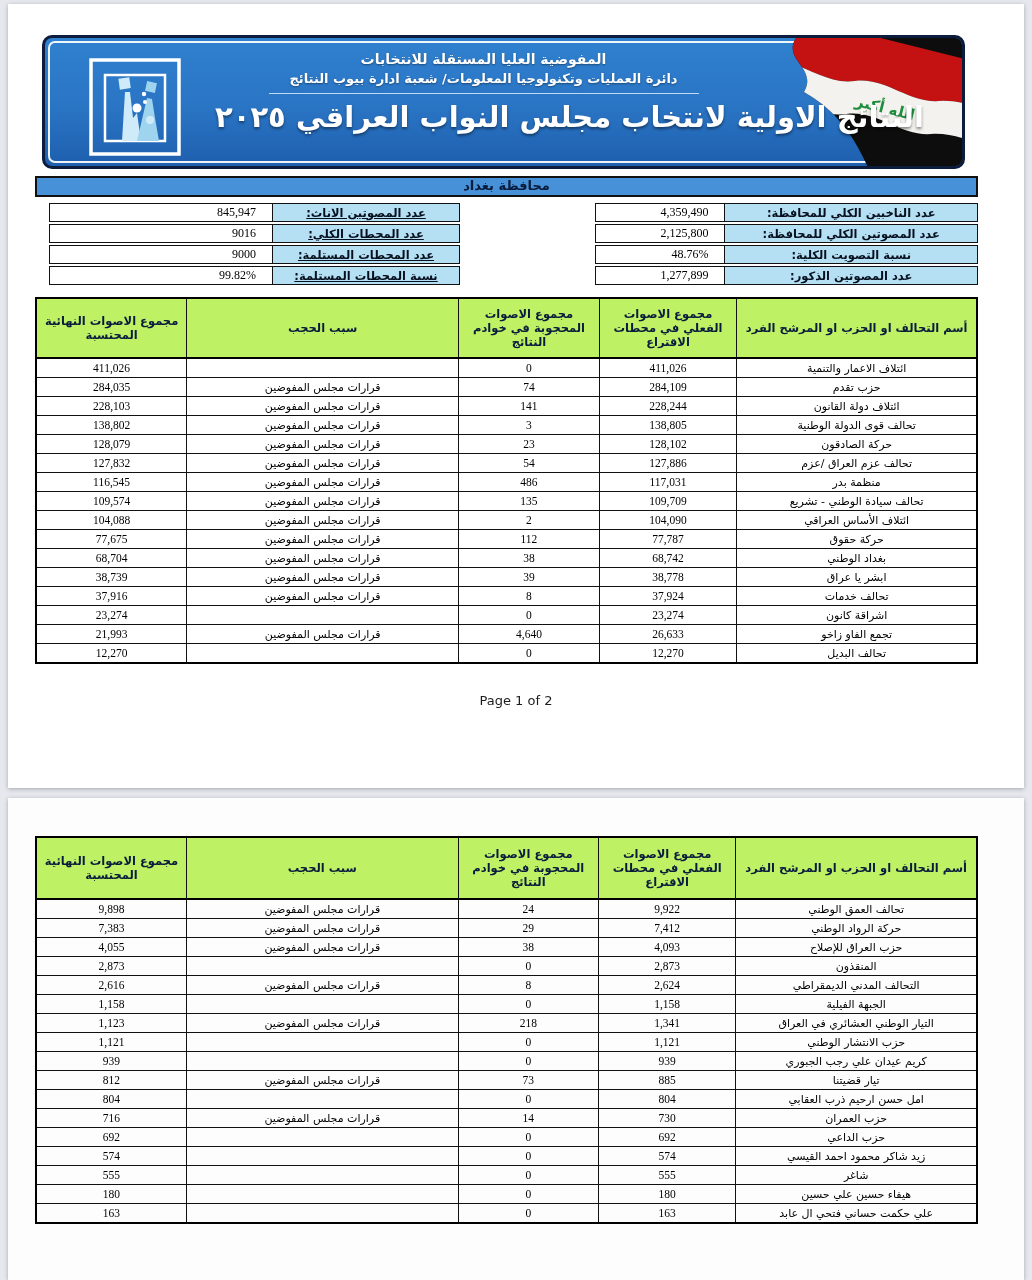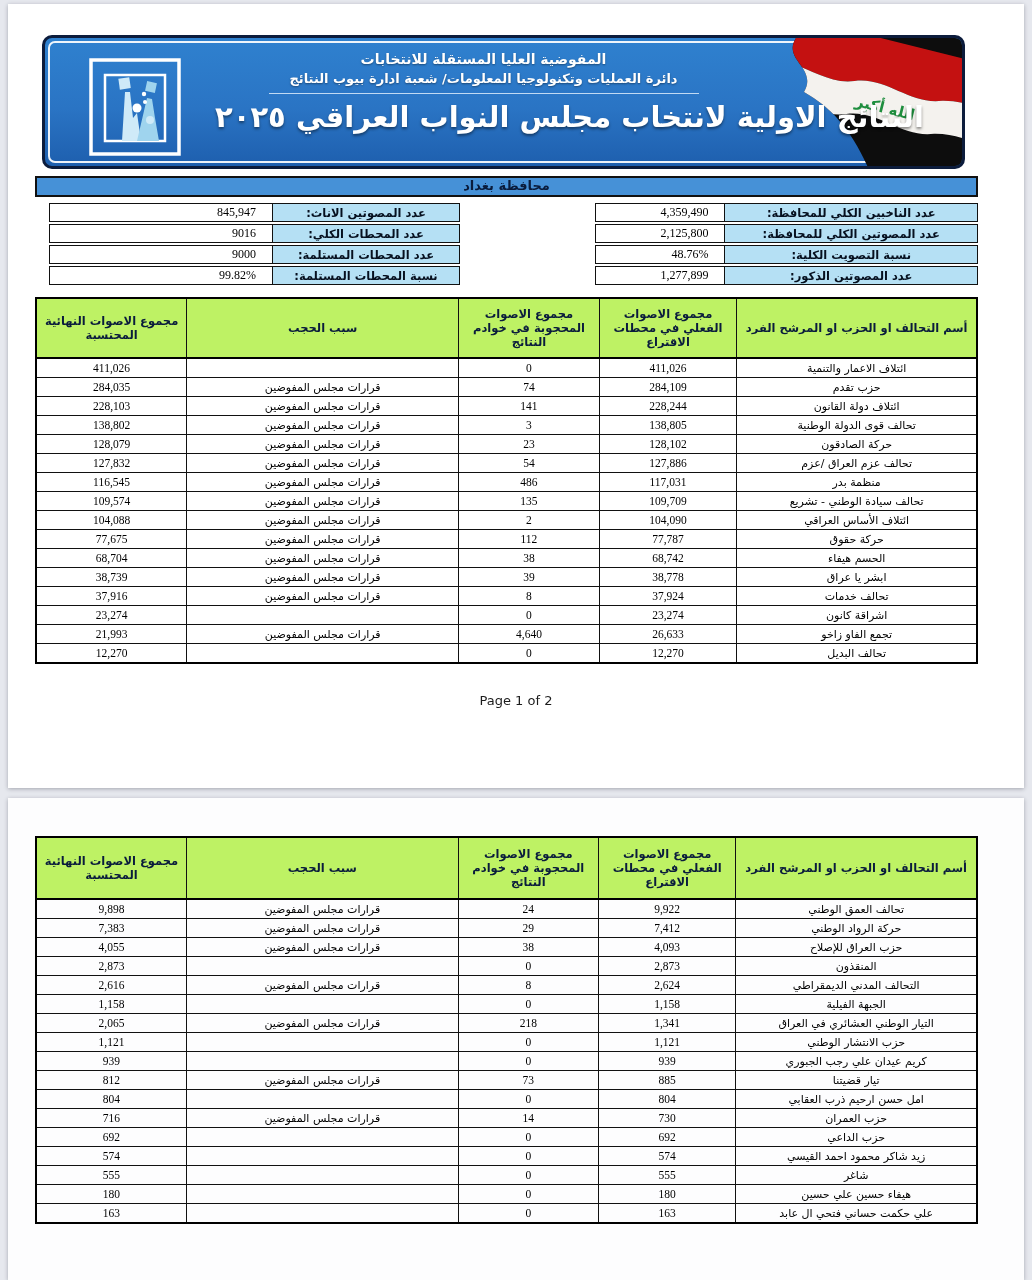--- a/index.html
+++ b/index.html
@@ -31,21 +31,21 @@
   .stat-group.right{right:0;width:383px;}
   .stat-group.left{left:0;width:425px;}
   .stat-row{display:flex;height:19px;}
   .stat-label{background:#b5e0f4;border:1.5px solid #111;box-sizing:border-box;display:flex;align-items:center;justify-content:center;
     font-weight:bold;font-size:11.5px;color:#06101f;}
   .stat-value{background:#fff;border:1.5px solid #111;border-right:none;box-sizing:border-box;display:flex;align-items:center;justify-content:flex-start;
     direction:ltr;padding-left:6px;font-size:12px;font-family:"Liberation Serif","DejaVu Sans",serif;color:#000;
     justify-content:flex-end;padding-right:16px;padding-left:0;}
   .stat-group.right .stat-label{width:284px;}
   .stat-group.right .stat-value{width:143px;}
-  .stat-group.left .stat-label{width:188px;}
+  .stat-group.left .stat-label{width:188px;text-decoration:underline;}
   .stat-group.left .stat-value{width:223px;}
 
   
   .results-table{position:absolute;left:27px;width:943px;border-collapse:collapse;direction:rtl;
     font-family:"Liberation Serif","DejaVu Sans",serif;}
   .t1{top:293px;}
   .t2{top:38px;}
   .results-table th{background:#bef264;color:#0a1c3c;font-weight:bold;font-size:11.5px;
     border:1.5px solid #111;padding:2px 4px;font-family:"DejaVu Sans",sans-serif;}
   .t1 th{height:54px;}
@@ -232,21 +232,21 @@
             <td class="col-final">104,088</td>
           </tr>
           <tr>
             <td class="col-name">حركة حقوق</td>
             <td class="col-actual">77,787</td>
             <td class="col-withheld">112</td>
             <td class="col-reason">قرارات مجلس المفوضين</td>
             <td class="col-final">77,675</td>
           </tr>
           <tr>
-            <td class="col-name">الحسم هيفاء</td>
+            <td class="col-name">بغداد الوطني</td>
             <td class="col-actual">68,742</td>
             <td class="col-withheld">38</td>
             <td class="col-reason">قرارات مجلس المفوضين</td>
             <td class="col-final">68,704</td>
           </tr>
           <tr>
             <td class="col-name">ابشر يا عراق</td>
             <td class="col-actual">38,778</td>
             <td class="col-withheld">39</td>
             <td class="col-reason">قرارات مجلس المفوضين</td>
@@ -338,21 +338,21 @@
             <td class="col-actual">1,158</td>
             <td class="col-withheld">0</td>
             <td class="col-reason"></td>
             <td class="col-final">1,158</td>
           </tr>
           <tr>
             <td class="col-name">التيار الوطني العشائري في العراق</td>
             <td class="col-actual">1,341</td>
             <td class="col-withheld">218</td>
             <td class="col-reason">قرارات مجلس المفوضين</td>
-            <td class="col-final">2,065</td>
+            <td class="col-final">1,123</td>
           </tr>
           <tr>
             <td class="col-name">حزب الانتشار الوطني</td>
             <td class="col-actual">1,121</td>
             <td class="col-withheld">0</td>
             <td class="col-reason"></td>
             <td class="col-final">1,121</td>
           </tr>
           <tr>
             <td class="col-name">كريم عيدان علي رجب الجبوري</td>

